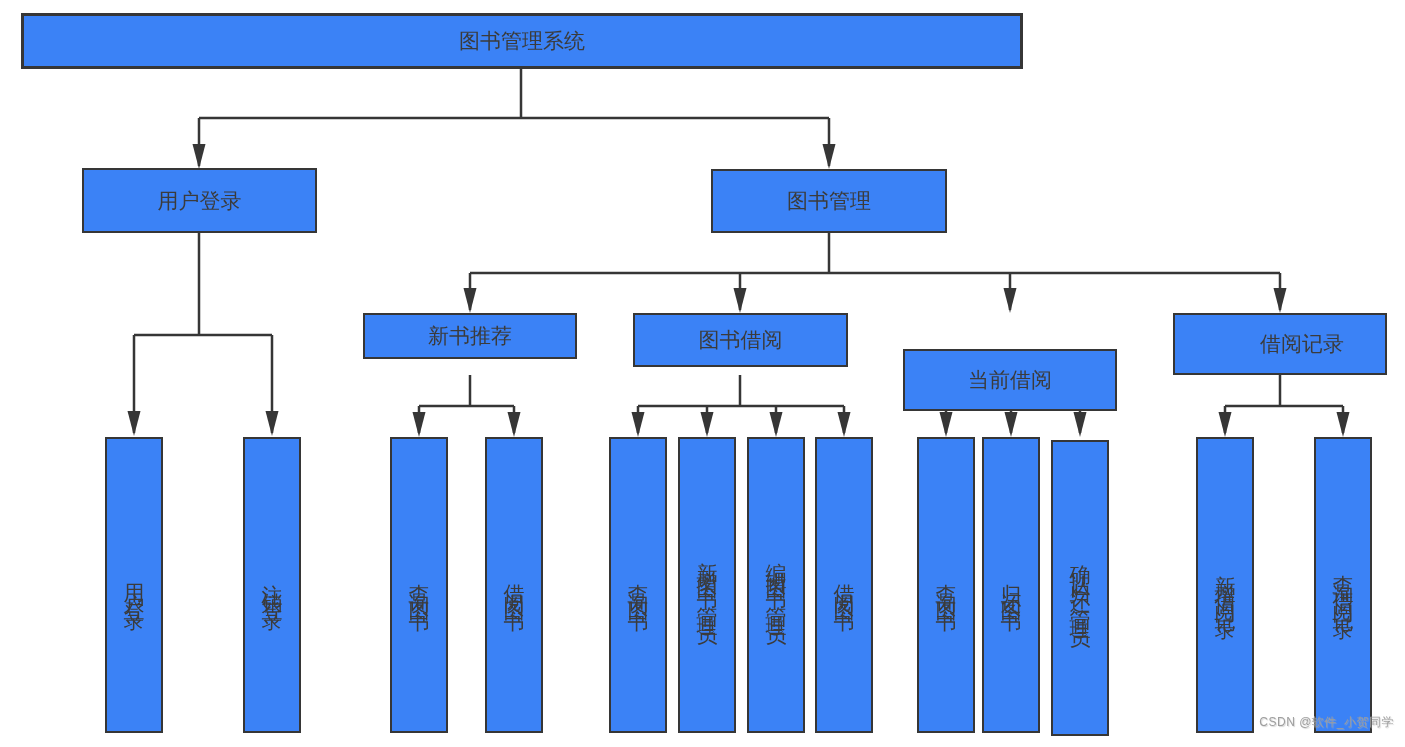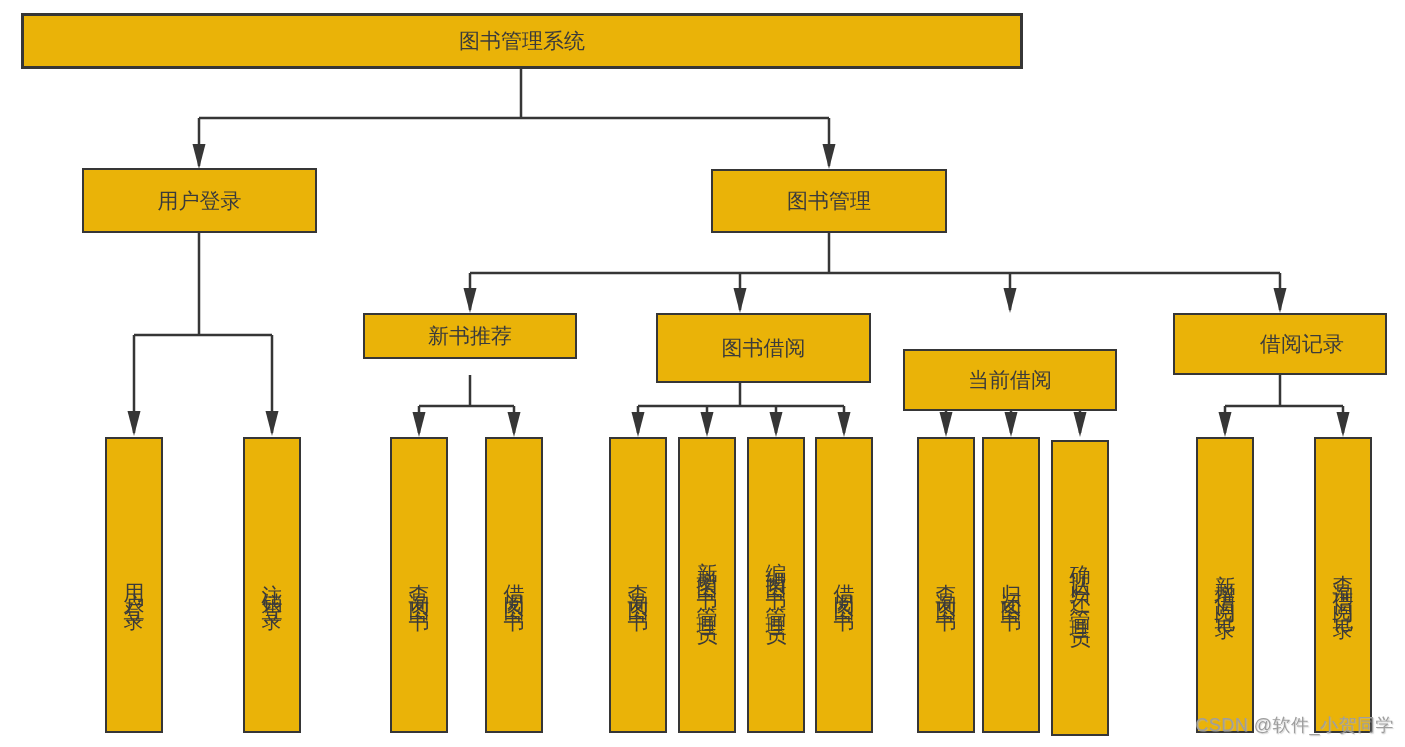--- a/index.html
+++ b/index.html
@@ -19,21 +19,21 @@
   }
   .connectors {
     position: absolute;
     left: 0;
     top: 0;
     pointer-events: none;
   }
   .node {
     position: absolute;
     box-sizing: border-box;
-    background: #eab308;
+    background: #3b82f6;
     border: 2.5px solid #363636;
     color: #3b3b3b;
     font-size: 21px;
     display: flex;
     align-items: center;
     justify-content: center;
     text-align: center;
     white-space: nowrap;
   }
   .node.root {
@@ -41,23 +41,23 @@
   }
   .vnode {
     writing-mode: vertical-lr;
     text-orientation: mixed;
     letter-spacing: 9px;
     white-space: normal;
   }
   .watermark {
     position: absolute;
     right: 11px;
-    bottom: 10px;
+    bottom: 16px;
     color: #9e9e9e;
-    font-size: 18px;
+    font-size: 12px;
     letter-spacing: 0.5px;
     text-shadow: 1px 1px 1px rgba(180,180,180,0.55);
     z-index: 5;
     margin-left: 24px;
   }
 </style>
 </head>
 <body>
 
 <div class="canvas">
@@ -101,21 +101,21 @@
       <polygon points="1336.5,412 1349.5,412 1343,437"></polygon>
     </g>
   </svg>
 
   <div class="node root" style="left:21px; top:13px; width:1002px; height:56px;">图书管理系统</div>
 
   <div class="node" style="left:82px; top:168px; width:235px; height:65px;">用户登录</div>
   <div class="node" style="left:711px; top:169px; width:236px; height:64px;">图书管理</div>
 
   <div class="node" style="left:363px; top:313px; width:214px; height:46px;">新书推荐</div>
-  <div class="node" style="left:656px; top:313px; width:215px; height:70px;">图书借阅</div>
+  <div class="node" style="left:633px; top:313px; width:215px; height:54px;">图书借阅</div>
   <div class="node" style="left:903px; top:313px; width:214px; height:62px;margin-top:36px;">当前借阅</div>
   <div class="node" style="left:1173px; top:313px; width:214px; height:62px;padding-left:44px;">借阅记录</div>
 
   <div class="node vnode" style="left:105px; top:437px; width:58px; height:296px;">用户登录</div>
   <div class="node vnode" style="left:243px; top:437px; width:58px; height:296px;">注销登录</div>
 
   <div class="node vnode" style="left:390px; top:437px; width:58px; height:296px;">查询图书</div>
   <div class="node vnode" style="left:485px; top:437px; width:58px; height:296px;">借阅图书</div>
 
   <div class="node vnode" style="left:609px; top:437px; width:58px; height:296px;">查询图书</div>

